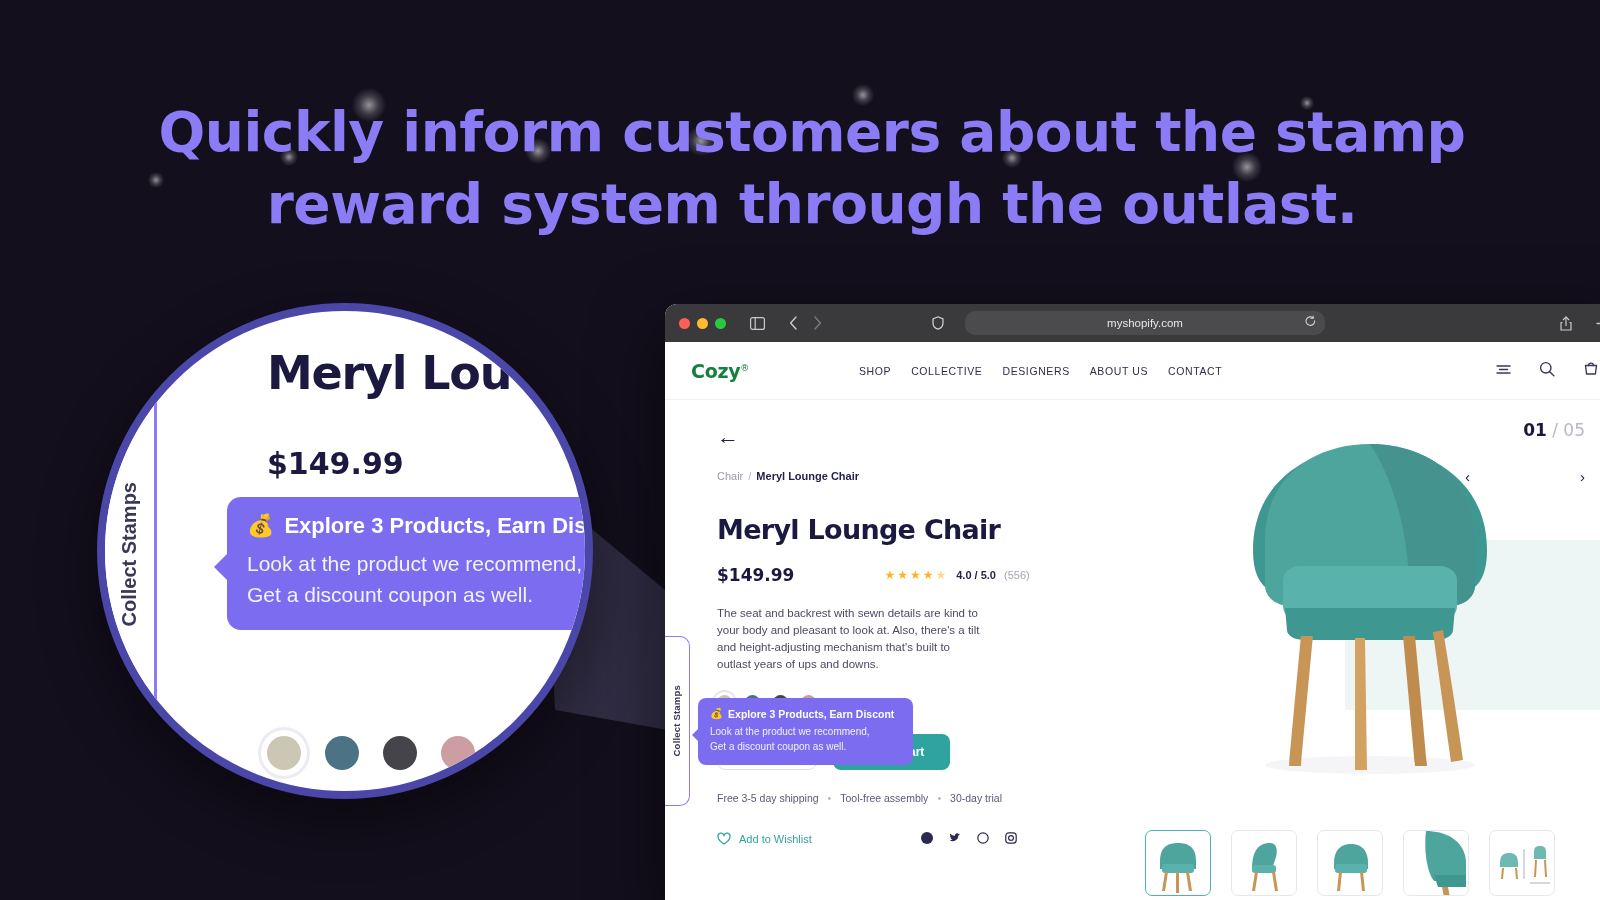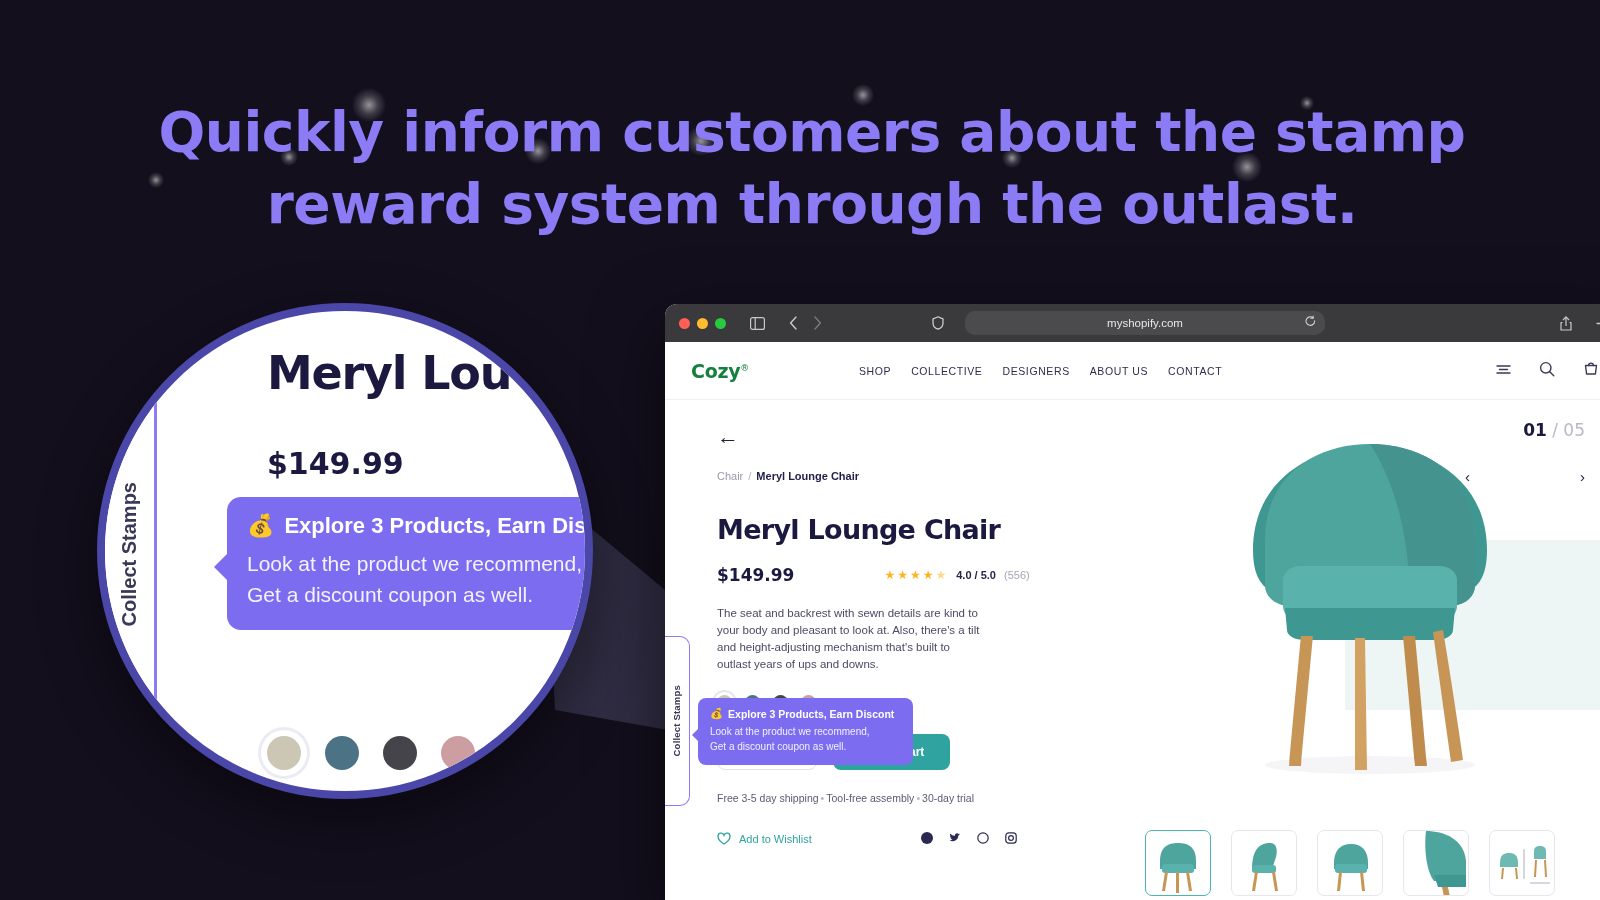--- a/index.html
+++ b/index.html
@@ -189,21 +189,21 @@
   }
   .stepper .qty { font-weight: 600; font-size: 12px; }
   .add-cart {
     height: 36px; padding: 0 26px;
     background: #2fa3a0;
     color: #fff; border: none; border-radius: 8px;
     font-size: 12px; font-weight: 600;
     font-family: "Liberation Sans", sans-serif;
     cursor: pointer;
   }
-  .perks { font-size: 10.5px; color: #5b5a75; display: flex; align-items: center; gap: 2px; margin-bottom: 26px; }
+  .perks { font-size: 10.5px; color: #5b5a75; display: flex; align-items: center; gap: 9px; margin-bottom: 26px; }
   .perks .dot { color: #b5b4c4; }
   .wishlist-row { display: flex; align-items: center; justify-content: space-between; max-width: 300px; }
   .wishlist { display: flex; align-items: center; gap: 8px; color: #2fa3a0; font-size: 11px; font-weight: 500; }
   .social { display: flex; gap: 16px; color: #2b2950; }
 
   
   .right-col { flex: 1; position: relative; background: #fff; }
   .counter {
     position: absolute; right: 40px; top: 20px;
     font-size: 17px; color: #b9b8c6;

